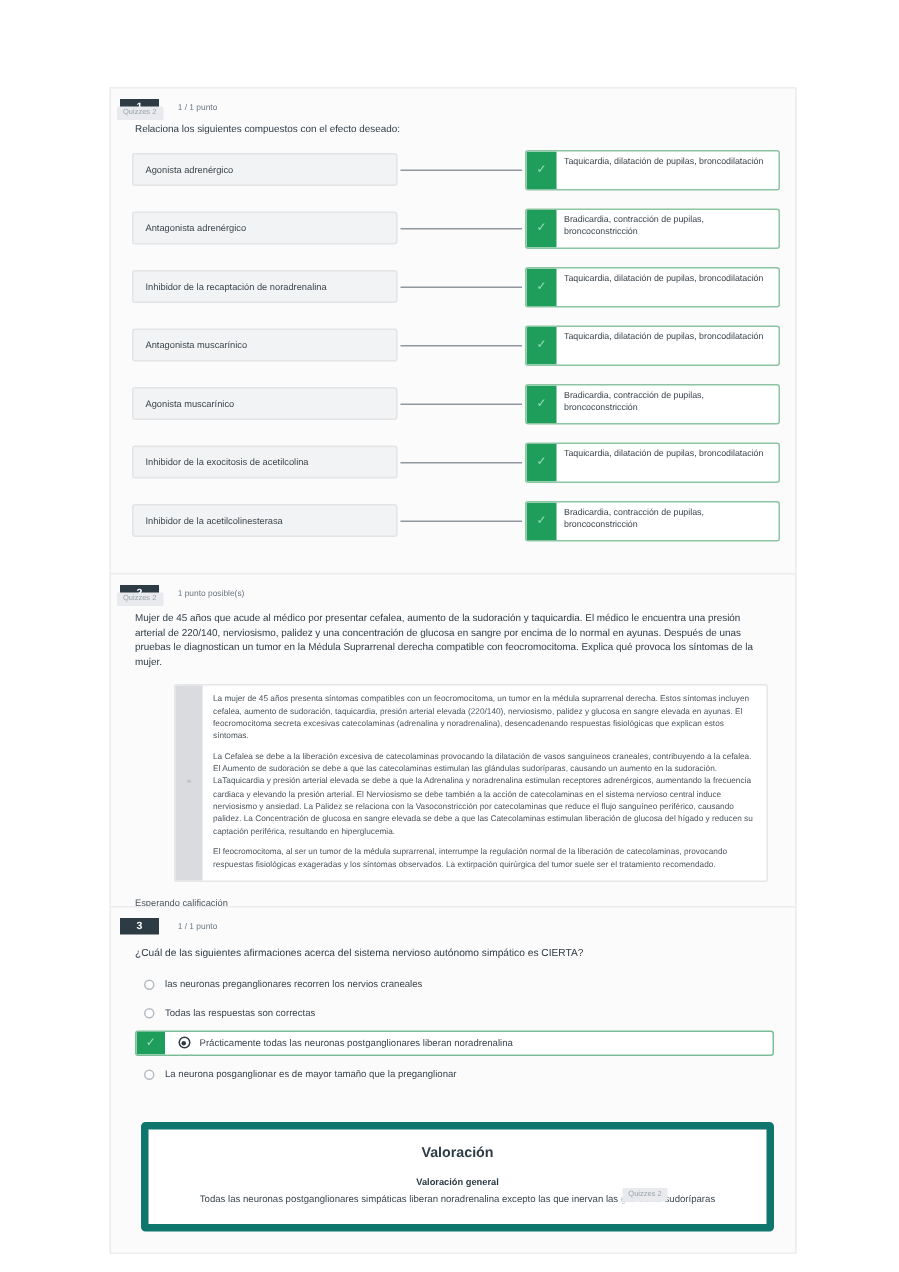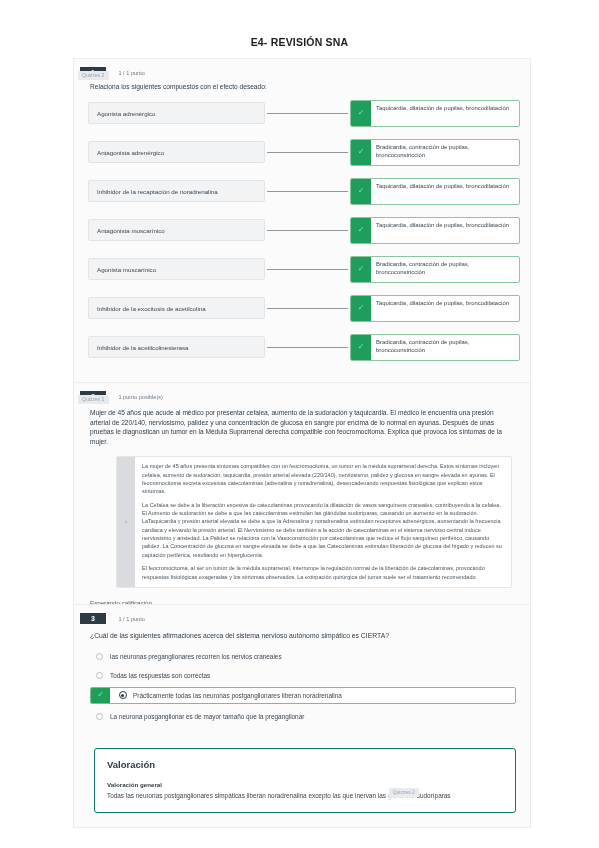--- a/index.html
+++ b/index.html
@@ -128,22 +128,23 @@
   }
   .radio-filled::after {
     content: ""; position: absolute; left: 1.2px; top: 1.2px;
     width: 3.2px; height: 3.2px; border-radius: 50%; background: #2d3b45;
   }
   .mc-opt.correct .mc-opt-label { margin-left: 6px; font-weight: normal; }
 
   
   .val-panel {
     margin: 10px 14px 14px 20px;
-    background: #ffffff; border: 1px solid #0f766e; border-radius: 3px;
+    background: #ffffff; border: 5px solid #0f766e; border-radius: 3px;
     padding: 10px 12px 12px 12px;
+    text-align: center;
   }
   .val-title { font-size: 9.5px; font-weight: bold; color: #2d3b45; }
   .val-sub {
     font-size: 6.2px; font-weight: bold; color: #2d3b45;
     margin-top: 11px; margin-bottom: 3px;
   }
   .val-text { font-size: 6.4px; line-height: 1.5; color: #3b454d; }
   .strike-wm { position: relative; display: inline-block; }
   .strike-wm .hidden-word {
     color: #9aa3ab; text-decoration: line-through;
@@ -153,21 +154,20 @@
     position: absolute; left: 1px; top: -3px;
     background: #e8eaed; color: #9aa3ab; font-size: 5px;
     padding: 1px 4px; border-radius: 1px; white-space: nowrap;
   }
 </style>
 </head>
 <body>
 
 <div class="page">
 
-  <div class="doc-title">E4- REVISIÓN SNA</div>
 
   <div class="quiz-card">
 
     <div class="q-head">
       <span class="q-num">1</span>
       <span class="q-pts">1 / 1 punto</span>
       <span class="watermark">Quizzes 2</span>
     </div>
     <div class="q-prompt">Relaciona los siguientes compuestos con el efecto deseado:</div>
 

